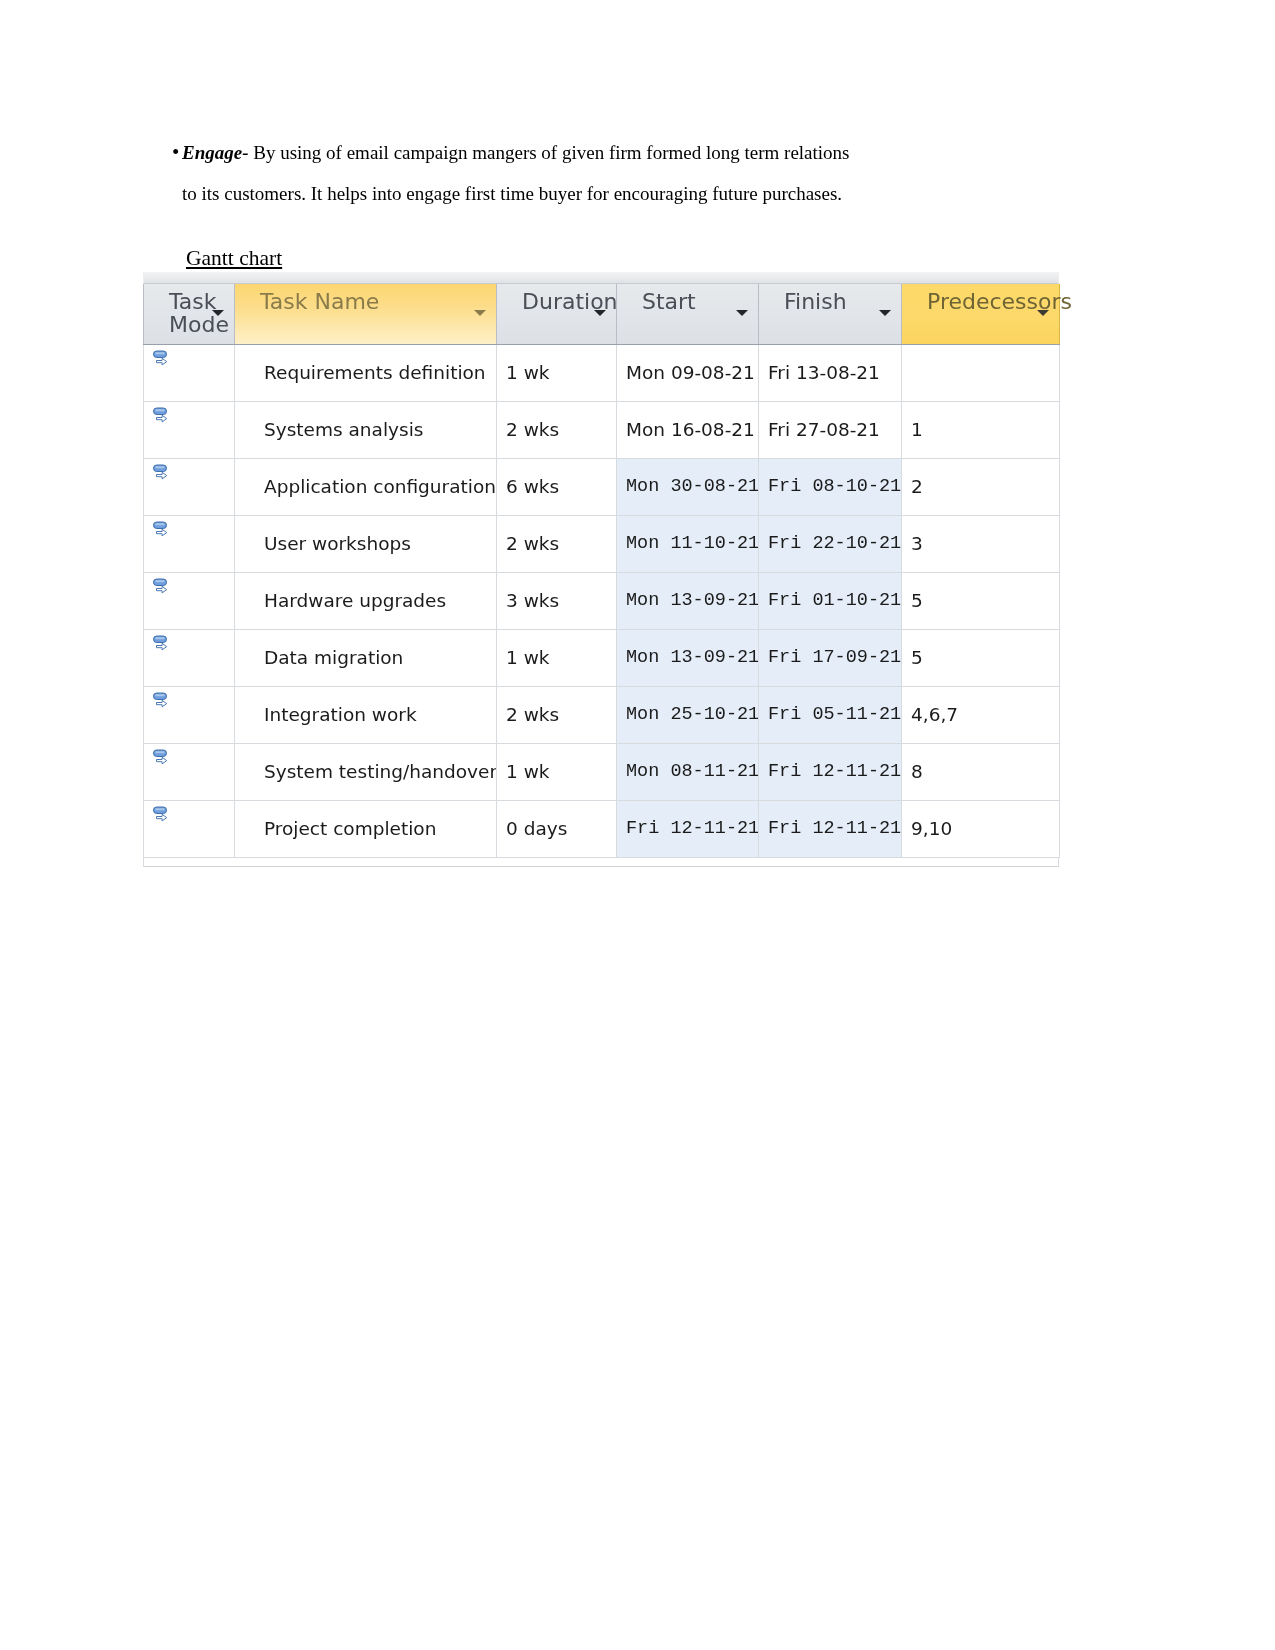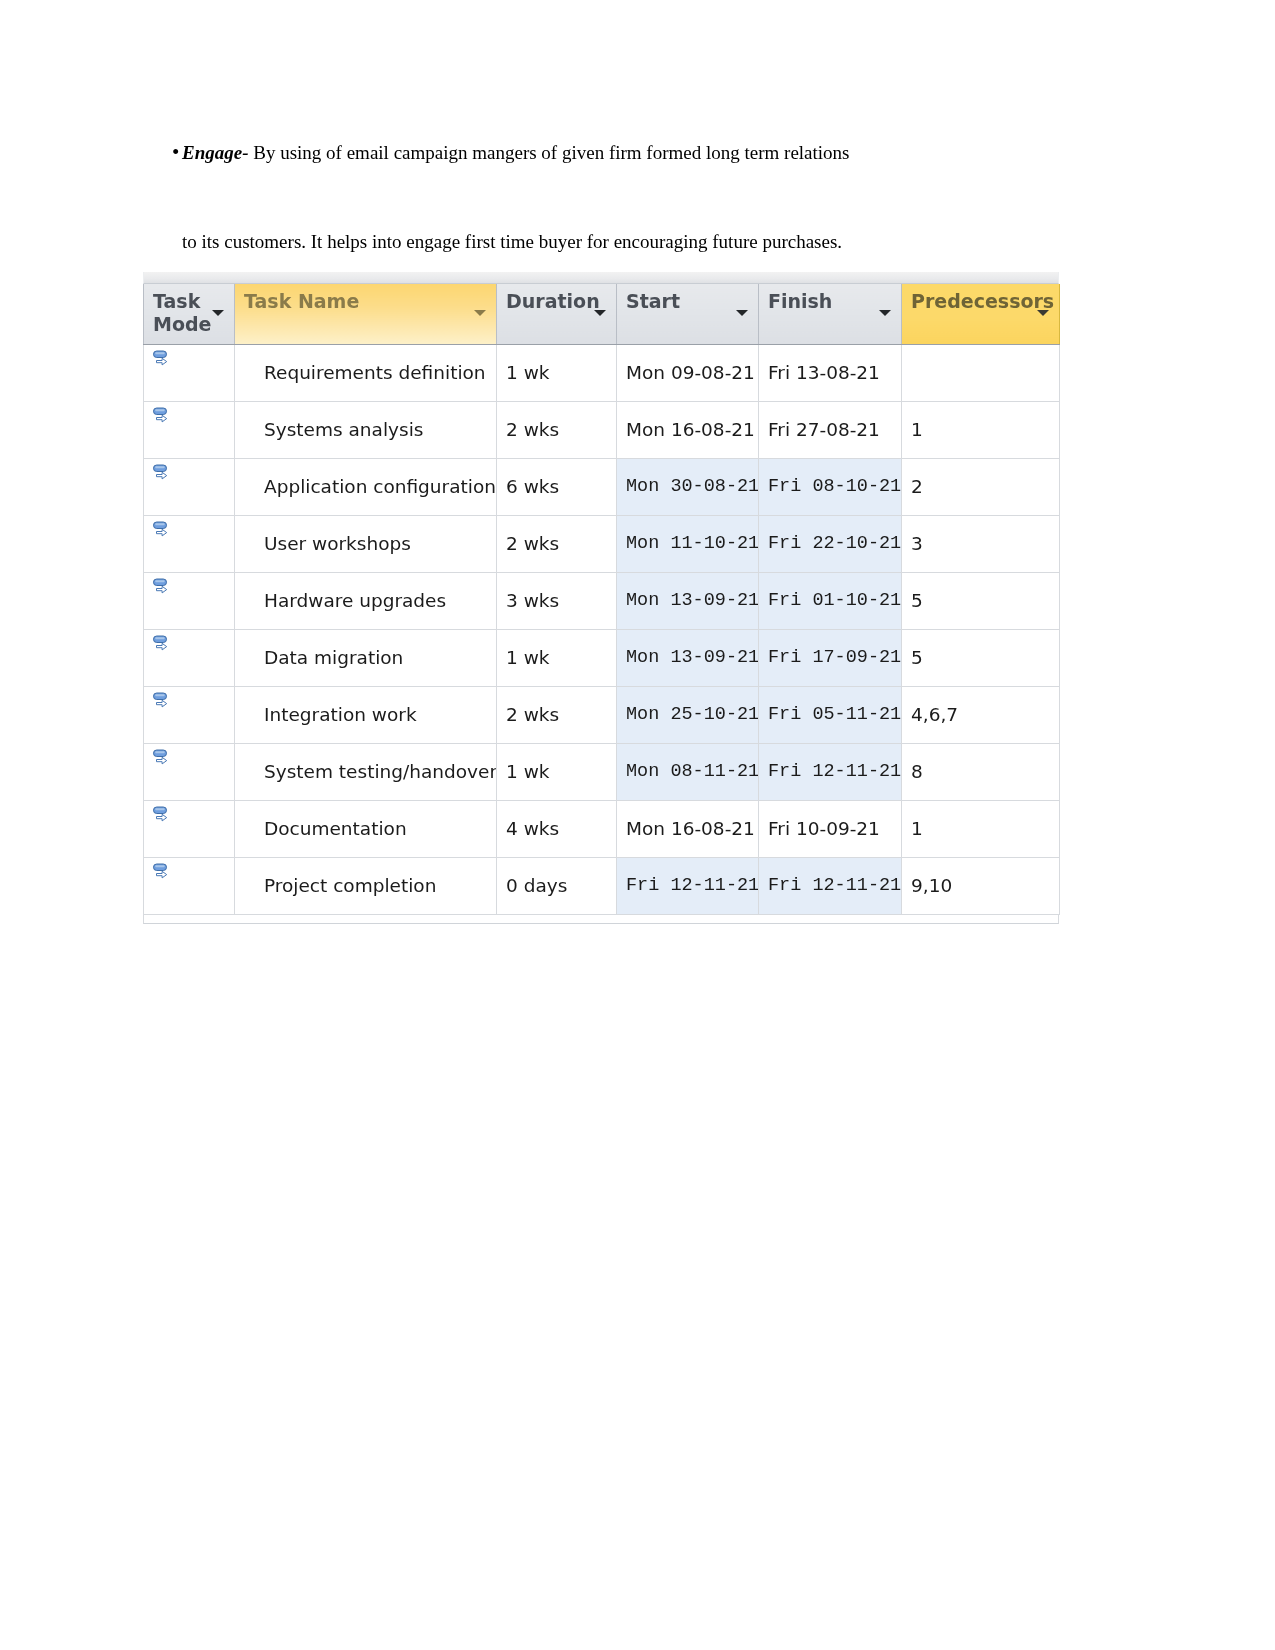--- a/index.html
+++ b/index.html
@@ -44,21 +44,20 @@
     color: #000;
     text-align: justify;
     text-justify: inter-word;
   }
   .bullet-text .lead {
     font-weight: bold;
     font-style: italic;
   }
   .bullet-text .lastline {
     text-align: left;
-    margin-top: 48px;
   }
 
   .section-heading {
     margin-top: 30px;
     font-size: 21.5px;
     line-height: 28px;
     color: #000;
     text-decoration: underline;
     display: inline-block;
     margin-left: 38px;
@@ -89,25 +88,25 @@
   table.pgrid col.c-mode   { width: 91px;  }
   table.pgrid col.c-name   { width: 262px; }
   table.pgrid col.c-dur    { width: 120px; }
   table.pgrid col.c-start  { width: 142px; }
   table.pgrid col.c-finish { width: 143px; }
   table.pgrid col.c-pred   { width: 158px; }
 
   
   table.pgrid th {
     height: 60px;
-    padding: 6px 0 0 9px;
+    padding: 6px 0 0 25px;
     vertical-align: top;
     text-align: left;
-    font-weight: bold;
-    font-size: 19px;
+    font-weight: normal;
+    font-size: 22px;
     color: #4a4f57;
     position: relative;
     border-right: 1px solid #b9bec6;
     border-bottom: 1px solid #9aa0a8;
     box-sizing: border-box;
     background: linear-gradient(to bottom, #e7e9ec 0%, #e2e5e9 45%, #dcdfe4 100%);
     line-height: 23px;
   }
   table.pgrid th.first { border-left: 1px solid #b9bec6; }
   table.pgrid th .hlabel { display: block; }
@@ -333,34 +332,20 @@
           <td class="">8</td>
         </tr>
         <tr>
           <td class="first mode-cell">
             <span class="tm-icon"><svg width="22" height="24" viewBox="0 0 22 24" xmlns="http://www.w3.org/2000/svg">
                 <rect x="1.5" y="2" width="13" height="6.5" rx="3.2" fill="#6f9ede" stroke="#3f6ea8" stroke-width="1"></rect>
                 <rect x="3.2" y="3.2" width="9.5" height="2.1" rx="1" fill="#a8c6ea"></rect>
                 <path d="M4.5 11.5 h5.6 v-2.2 l4.6 3.3 -4.6 3.3 v-2.2 h-5.6 z" fill="#ffffff" stroke="#4a79b5" stroke-width="1" stroke-linejoin="round"></path>
               </svg></span>
           </td>
-          <td class="name-cell">Documentation</td>
-          <td class="">4 wks</td>
-          <td class="">Mon 16-08-21</td>
-          <td class="">Fri 10-09-21</td>
-          <td class="">1</td>
-        </tr>
-        <tr>
-          <td class="first mode-cell">
-            <span class="tm-icon"><svg width="22" height="24" viewBox="0 0 22 24" xmlns="http://www.w3.org/2000/svg">
-                <rect x="1.5" y="2" width="13" height="6.5" rx="3.2" fill="#6f9ede" stroke="#3f6ea8" stroke-width="1"></rect>
-                <rect x="3.2" y="3.2" width="9.5" height="2.1" rx="1" fill="#a8c6ea"></rect>
-                <path d="M4.5 11.5 h5.6 v-2.2 l4.6 3.3 -4.6 3.3 v-2.2 h-5.6 z" fill="#ffffff" stroke="#4a79b5" stroke-width="1" stroke-linejoin="round"></path>
-              </svg></span>
-          </td>
           <td class="name-cell">Project completion</td>
           <td class="">0 days</td>
           <td class="hl">Fri 12-11-21</td>
           <td class="hl">Fri 12-11-21</td>
           <td class="">9,10</td>
         </tr>
       </tbody>
   </table>
 
   <div class="grid-bottom"></div>

